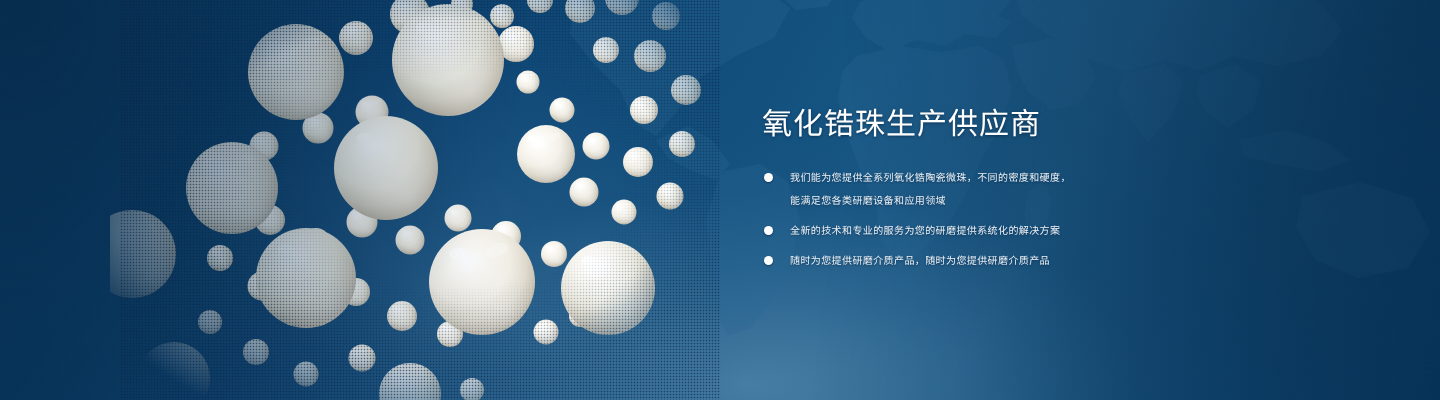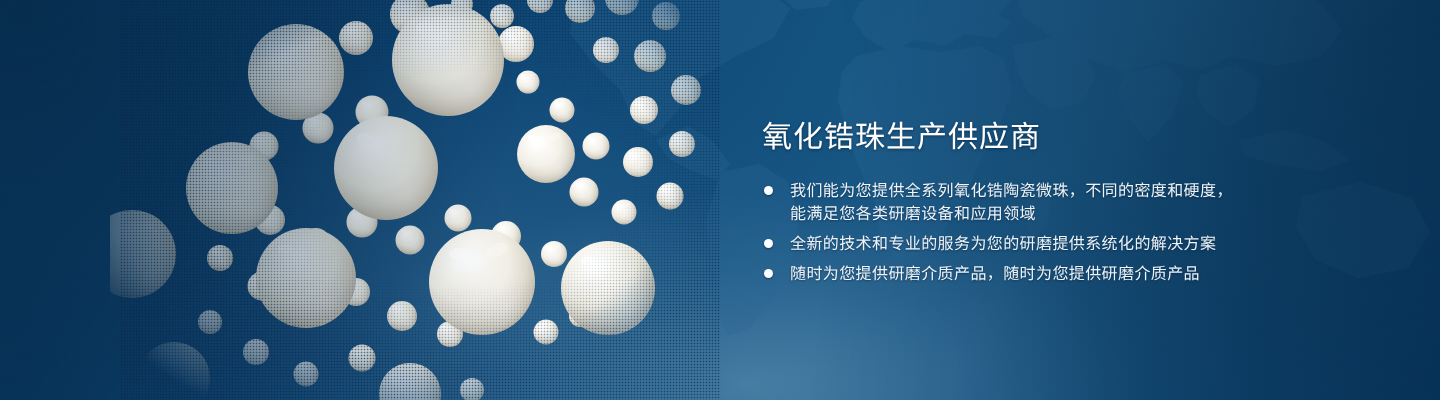--- a/index.html
+++ b/index.html
@@ -86,21 +86,21 @@
     background-size:3px 3px;
     -webkit-mask-image:radial-gradient(ellipse 330px 230px at 58% 45%, rgba(0,0,0,0) 46%, #000 84%);
     mask-image:radial-gradient(ellipse 330px 230px at 58% 45%, rgba(0,0,0,0) 46%, #000 84%);
     opacity:0.75;
     pointer-events:none;
   }
 
   
   .content{
     position:absolute;
-    left:762px; top:117px;
+    left:762px; top:104px;
     width:540px;
   }
   .headline{
     margin:0;
     font-size:30px;
     line-height:40px;
     font-weight:400;
     letter-spacing:1px;
     color:#ffffff;
     text-shadow:0 1px 3px rgba(0,25,50,0.55);
@@ -108,21 +108,21 @@
   }
   .bullets{
     list-style:none;
     margin:22px 0 0 0;
     padding:0;
   }
   .bullet{
     position:relative;
     padding-left:28px;
     margin-bottom:7px;
-    font-size:16px;
+    font-size:10px;
     line-height:23px;
     color:#eef4f9;
     letter-spacing:0.4px;
     text-shadow:0 1px 2px rgba(0,25,50,0.5);
     font-family:Liberation Serif, serif;
   }
   .bullet:last-child{margin-bottom:0;}
   .dot{
     position:absolute;
     left:2px; top:7px;

